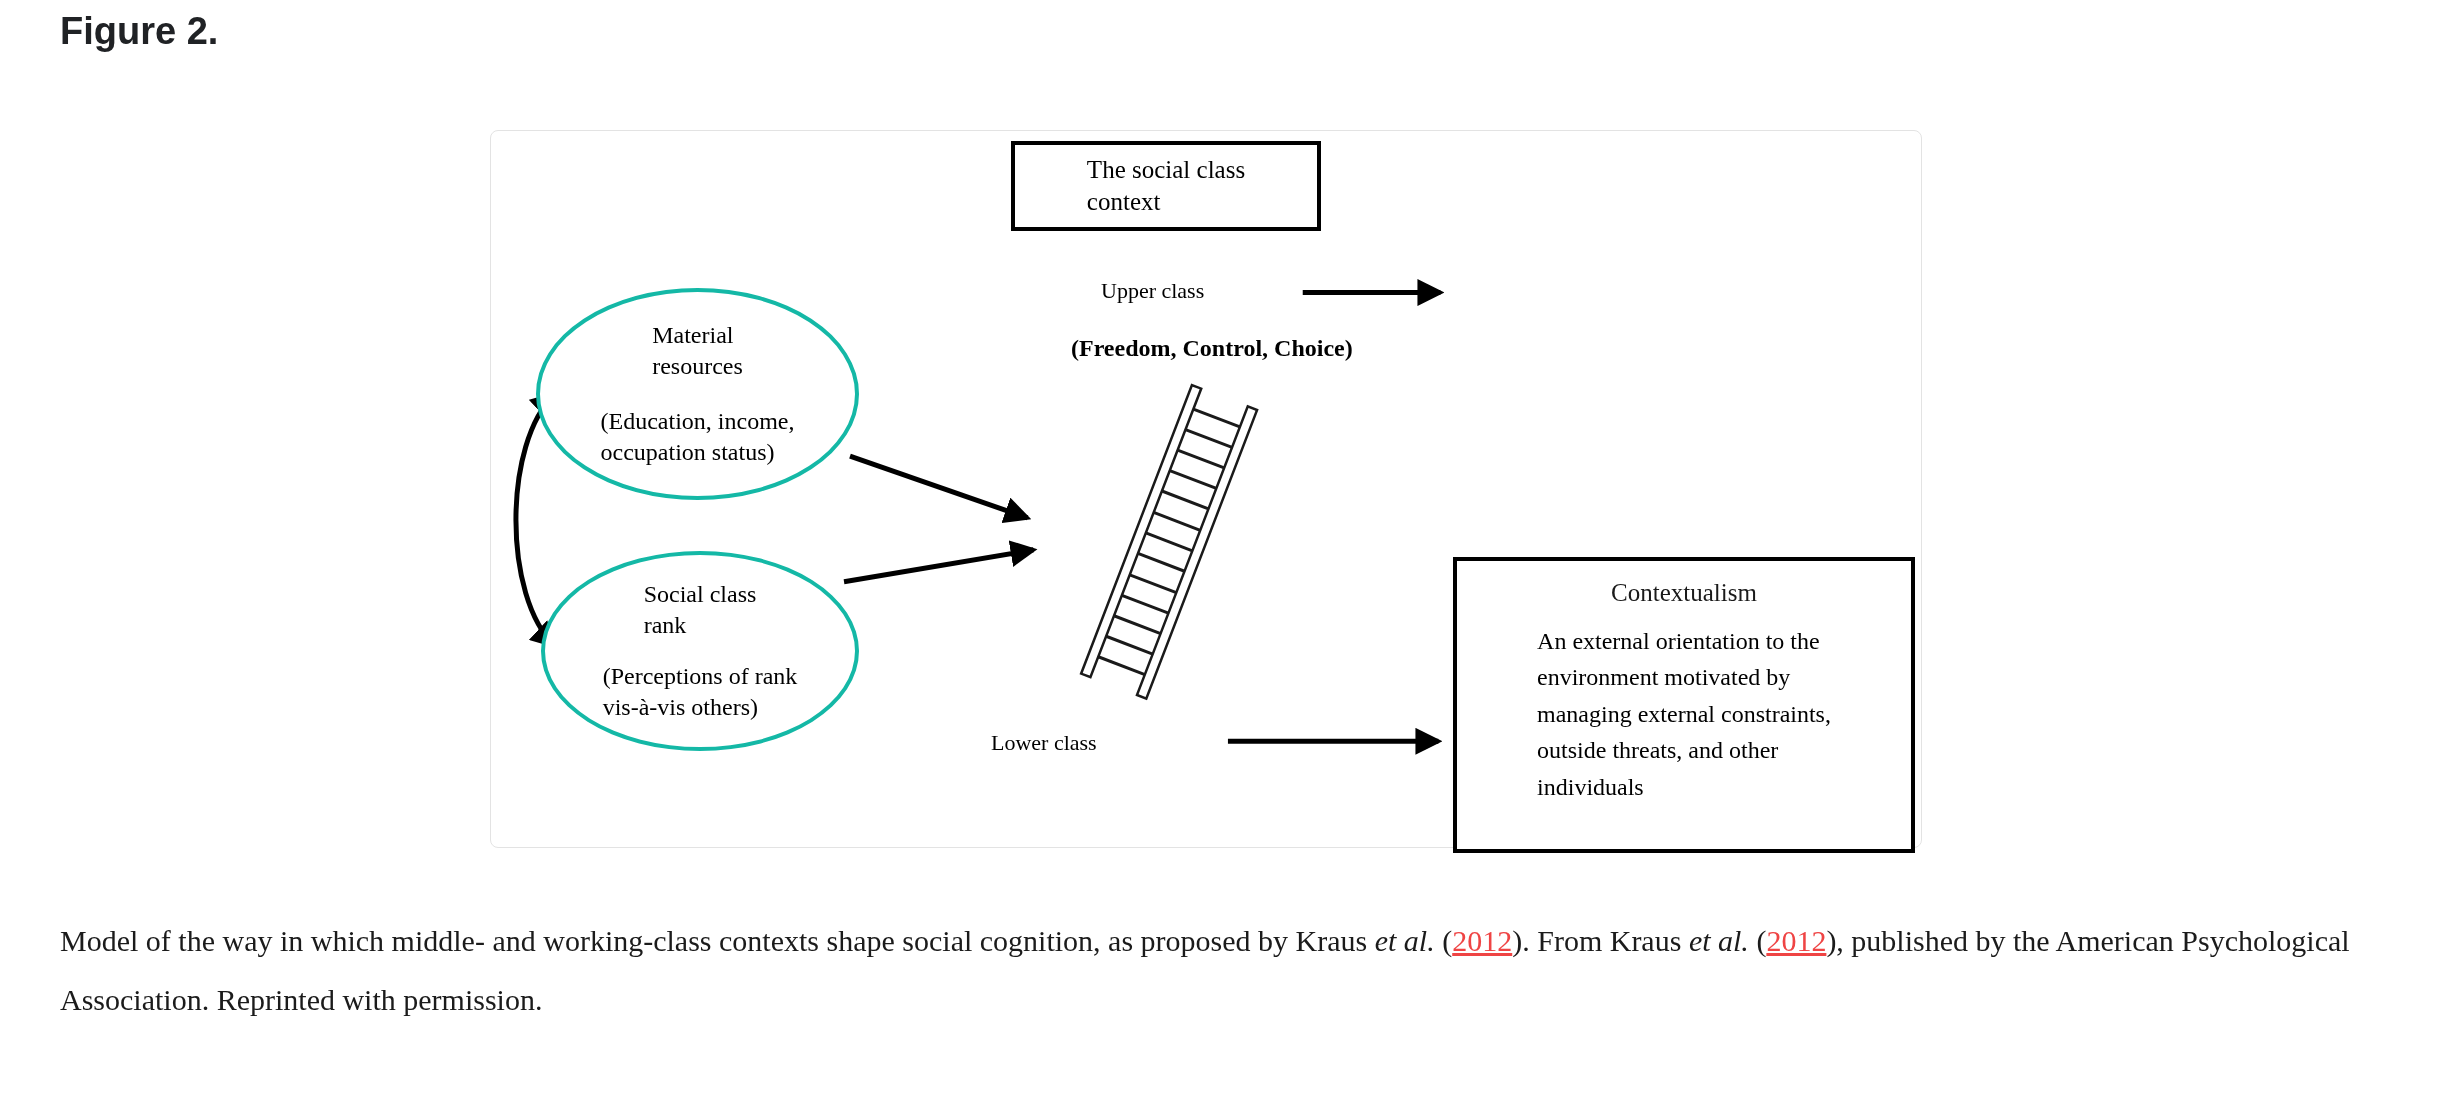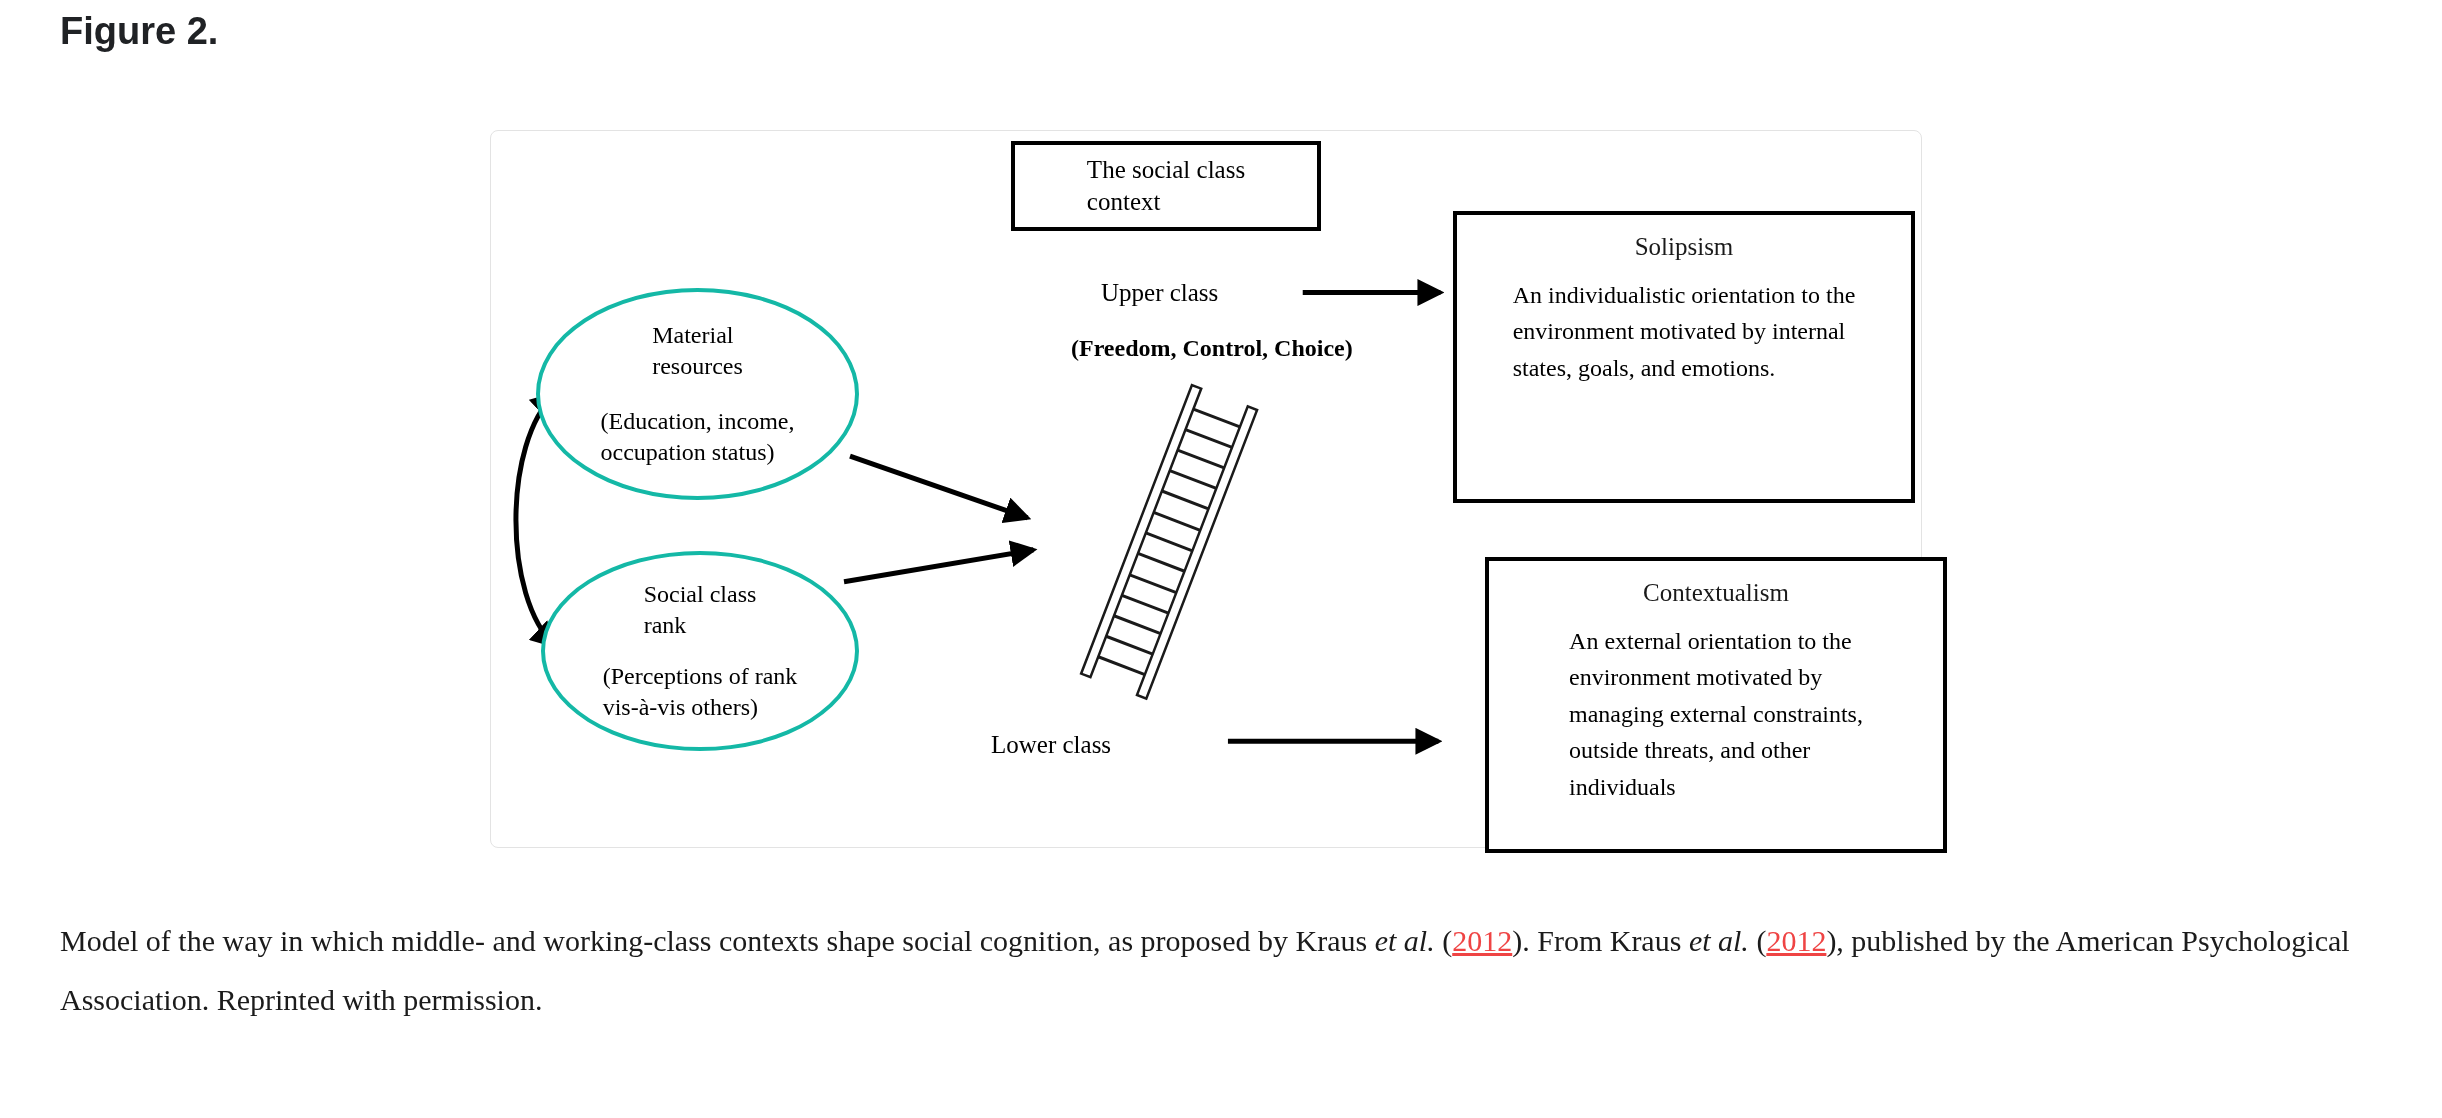--- a/index.html
+++ b/index.html
@@ -43,21 +43,21 @@
 
   
   .rbox {
     border:4px solid #000; background:#fff;
     display:flex; flex-direction:column; align-items:center;
     padding:18px 22px 0 22px; gap:16px;
   }
   .rbox-title { font-size:25px; text-align:center; }
   .rbox-body  { font-size:24px; line-height:1.52; }
 
-  .class-label { font-size:25px; }
+  .class-label { font-size:22px; }
   .class-sub   { font-size:24px;font-weight:bold; }
 
   
   .caption {
     position:absolute; left:60px; top:912px; width:2330px;
     font-size:30px; line-height:1.95; color:#1b1b1b;
   }
   .caption i { font-style:italic; }
   .cite-link { color:#ef4444; text-decoration:underline; cursor:pointer; }
 </style>
@@ -122,28 +122,22 @@
 rank</div>
       <div class="d-text">(Perceptions of rank
 vis-à-vis others)</div>
     </div>
 
     <div class="d-text class-label abs" style="left:610px; top:146px; width:220px;">Upper class</div>
     <div class="d-text class-sub abs" style="left:580px; top:202px; width:320px;">(Freedom, Control, Choice)</div>
 
     <div class="d-text class-label abs" style="left:500px; top:598px; width:210px;">Lower class</div>
 
-    <div class="rbox abs" style="left:962px; top:80px; width:462px; height:292px;">
-      <div class="rbox-title">Solipsism</div>
-      <div class="rbox-body d-text">An individualistic orientation to the
-environment motivated by internal
-states, goals, and emotions.</div>
-    </div>
 
-    <div class="rbox abs" style="left:962px; top:426px; width:462px; height:296px;margin-left:32px;">
+    <div class="rbox abs" style="left:962px; top:426px; width:462px; height:296px;">
       <div class="rbox-title">Contextualism</div>
       <div class="rbox-body d-text">An external orientation to the
 environment motivated by
 managing external constraints,
 outside threats, and other
 individuals</div>
     </div>
 
   </figure>
 

